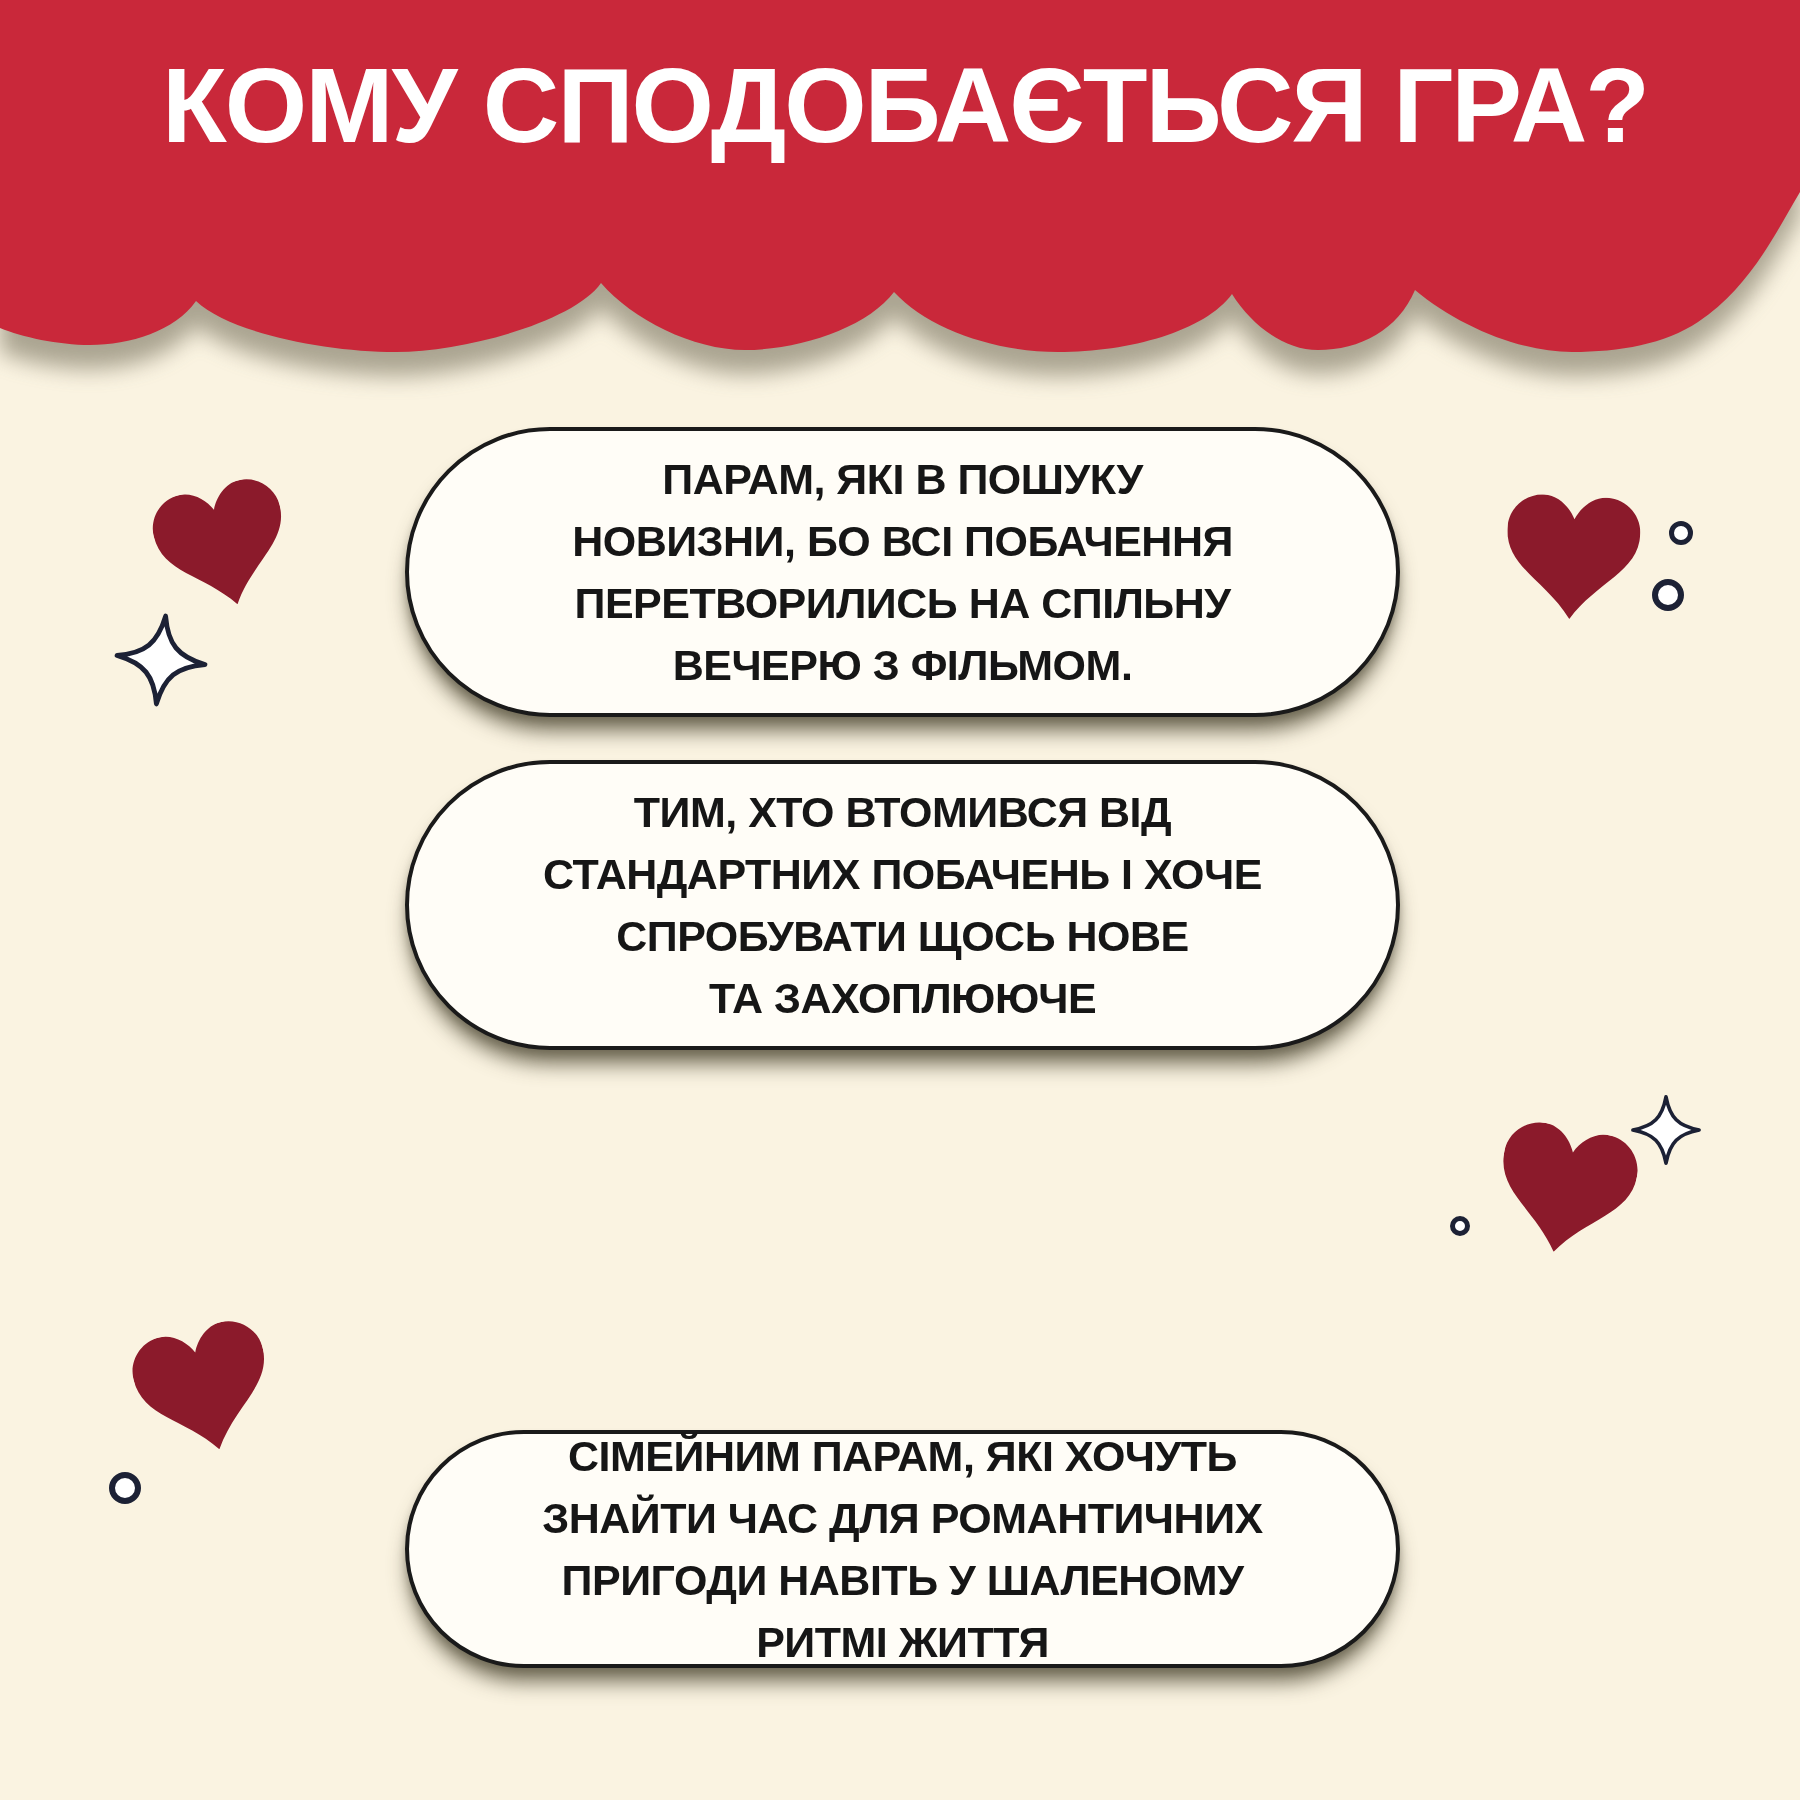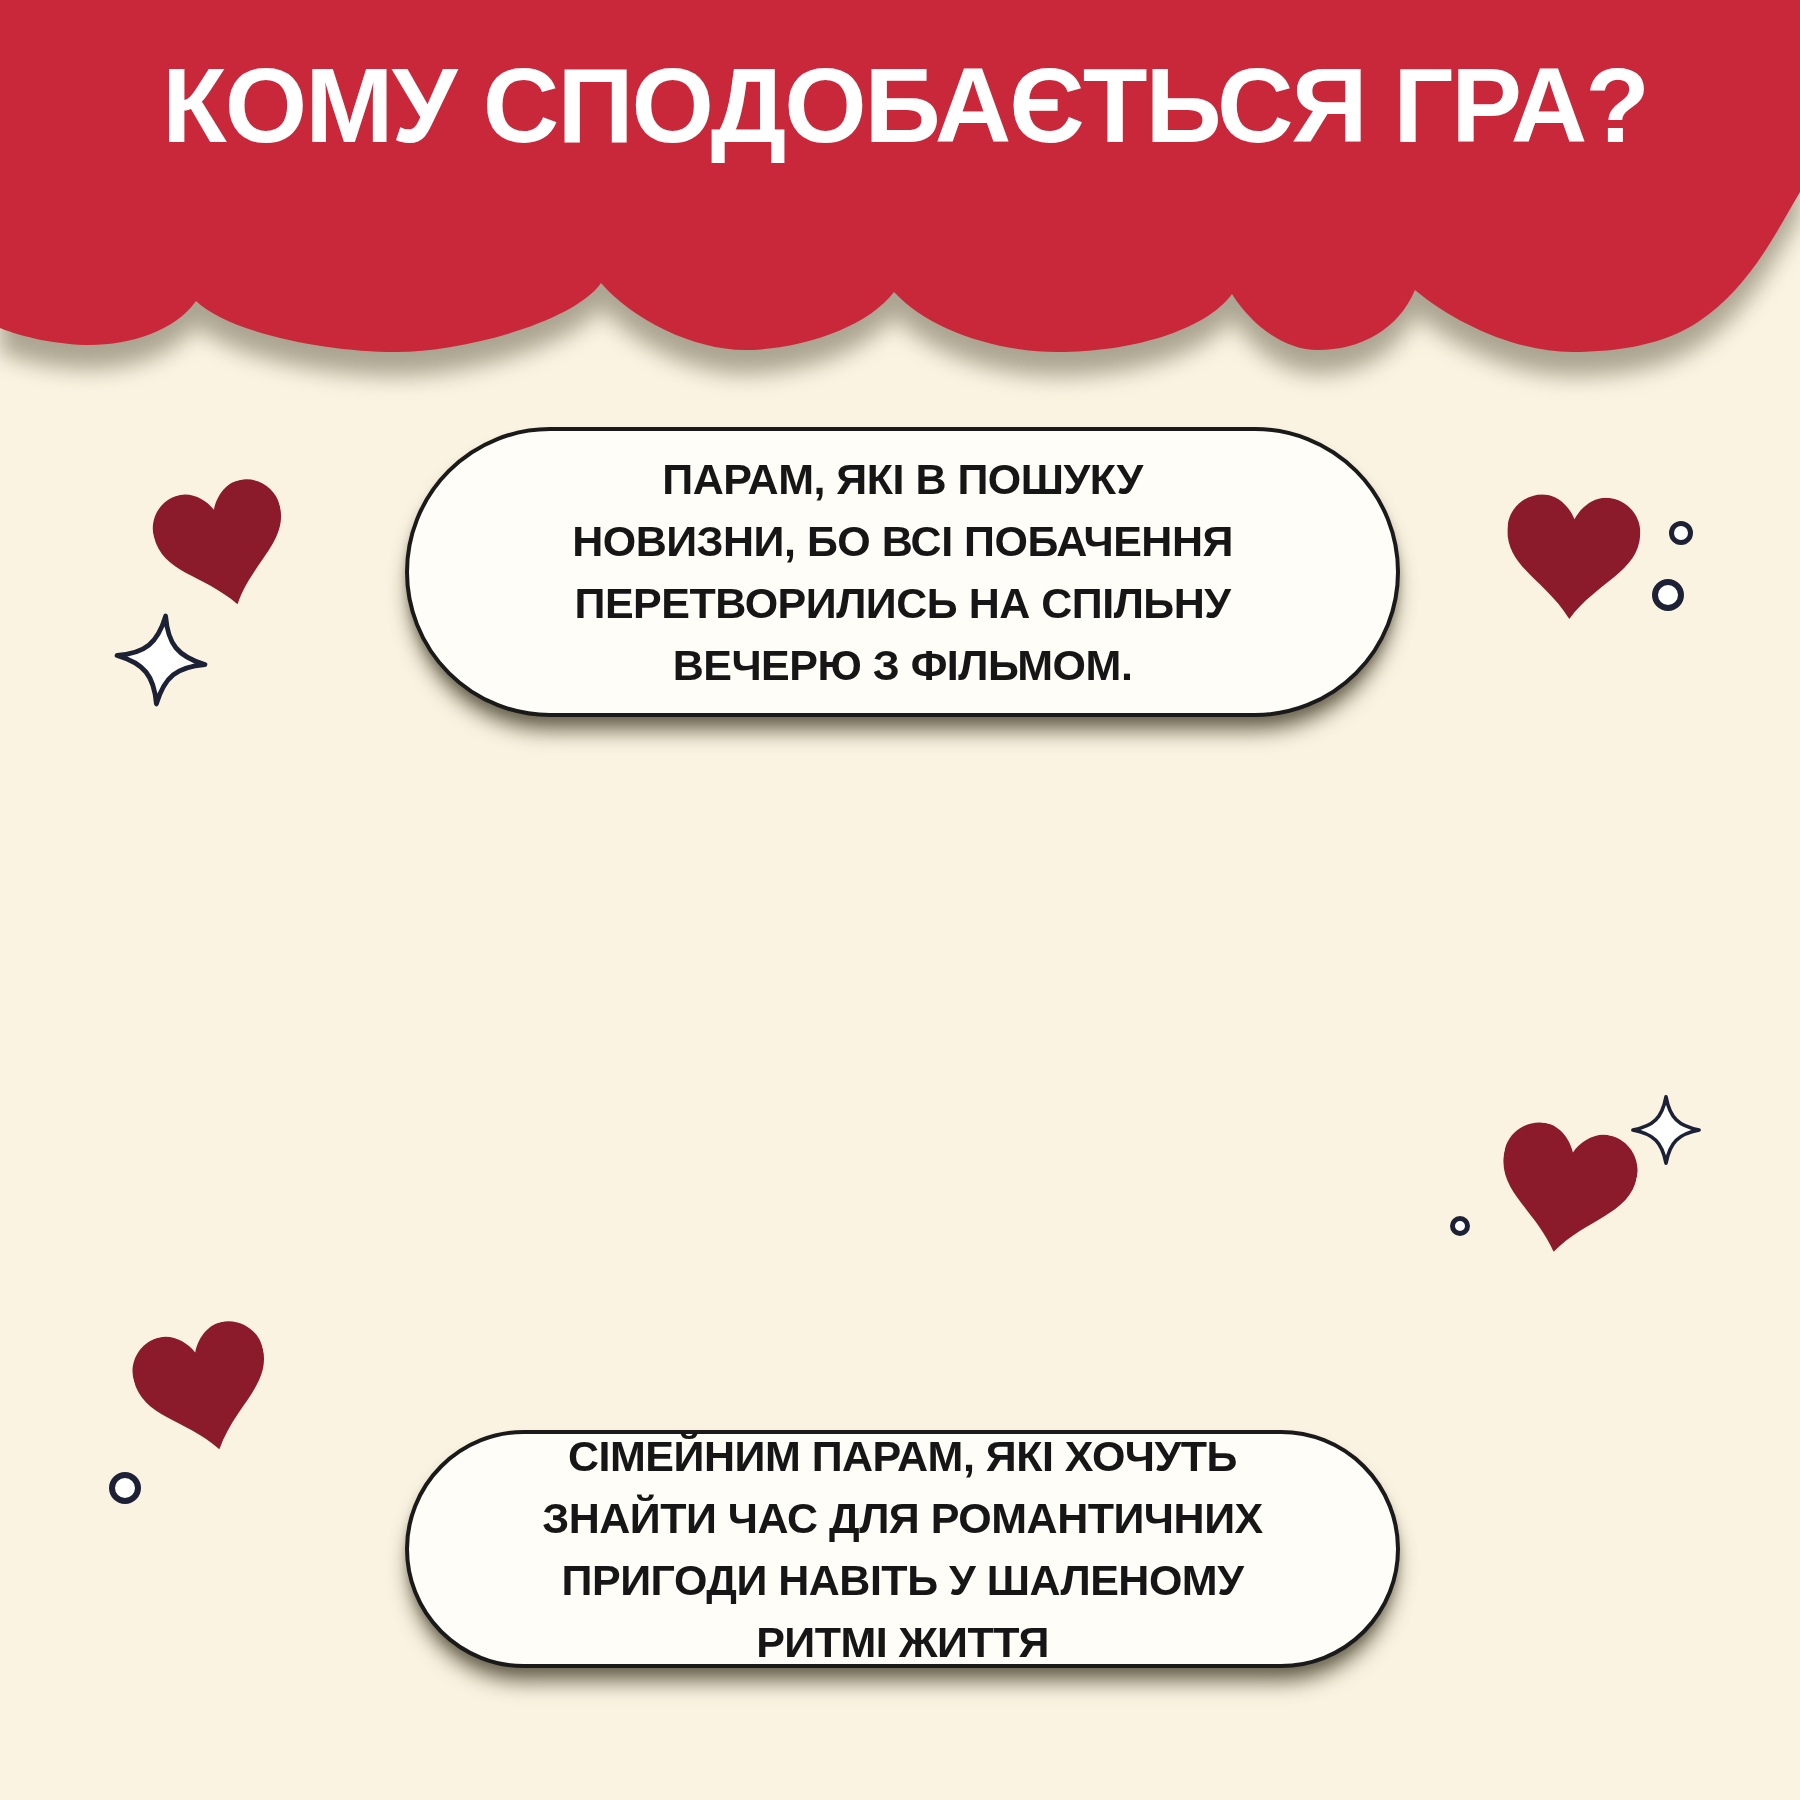--- a/index.html
+++ b/index.html
@@ -127,20 +127,26 @@
   </svg>
 
   <h1 class="page-title">КОМУ СПОДОБАЄТЬСЯ ГРА?</h1>
 
   <div class="card card-1">
     <p class="card-text">ПАРАМ, ЯКІ В ПОШУКУ
 НОВИЗНИ, БО ВСІ ПОБАЧЕННЯ
 ПЕРЕТВОРИЛИСЬ НА СПІЛЬНУ
 ВЕЧЕРЮ З ФІЛЬМОМ.</p>
   </div>
+  <div class="card card-2">
+    <p class="card-text">ТИМ, ХТО ВТОМИВСЯ ВІД
+СТАНДАРТНИХ ПОБАЧЕНЬ І ХОЧЕ
+СПРОБУВАТИ ЩОСЬ НОВЕ
+ТА ЗАХОПЛЮЮЧЕ</p>
+  </div>
   <div class="card card-4">
     <p class="card-text">СІМЕЙНИМ ПАРАМ, ЯКІ ХОЧУТЬ
 ЗНАЙТИ ЧАС ДЛЯ РОМАНТИЧНИХ
 ПРИГОДИ НАВІТЬ У ШАЛЕНОМУ
 РИТМІ ЖИТТЯ</p>
   </div>
 
   <div class="deco heart heart-left-top">
     <svg viewBox="0 0 32 29.6" aria-hidden="true">
         <path d="M23.6,0c-3.4,0-6.3,2.7-7.6,5.6C14.7,2.7,11.8,0,8.4,0C3.8,0,0,3.8,0,8.4c0,9.4,9.5,11.9,16,21.2c6.1-9.3,16-12.1,16-21.2C32,3.8,28.2,0,23.6,0z"></path>

